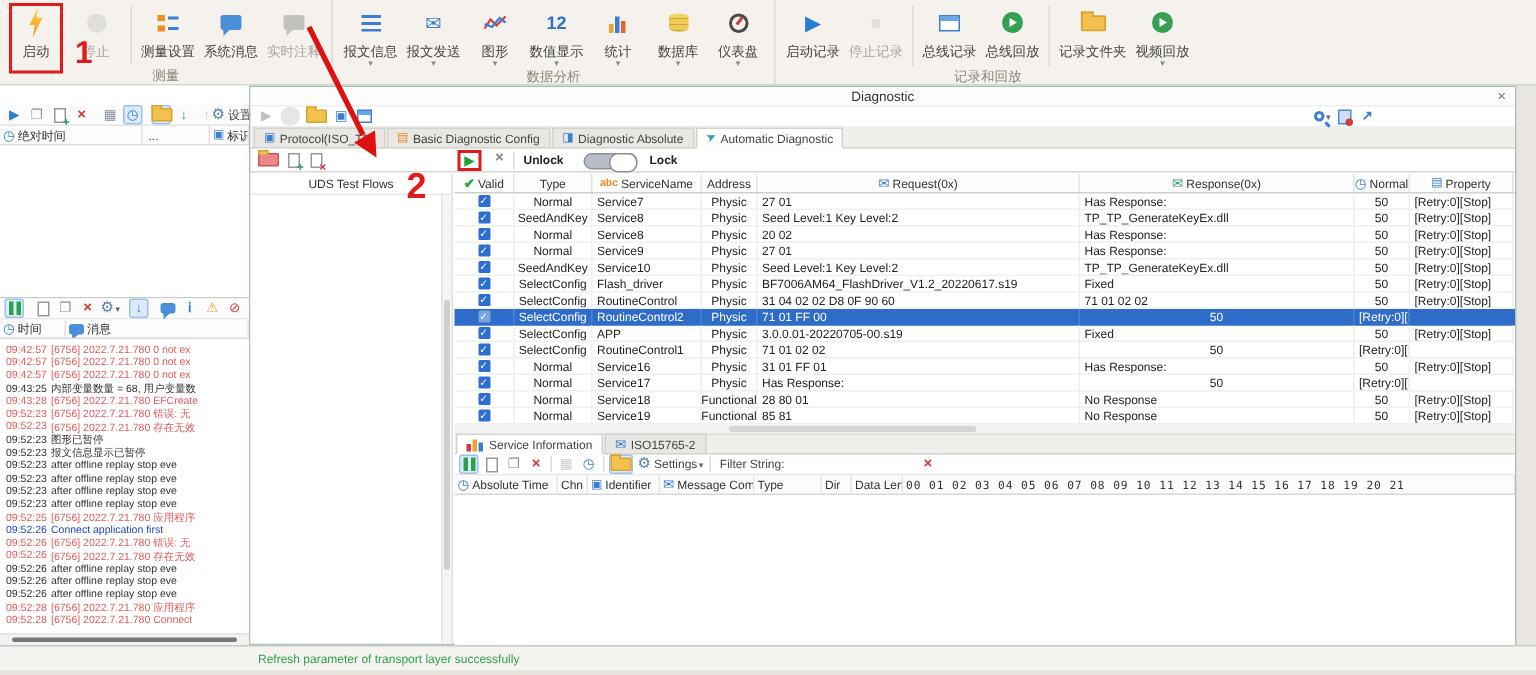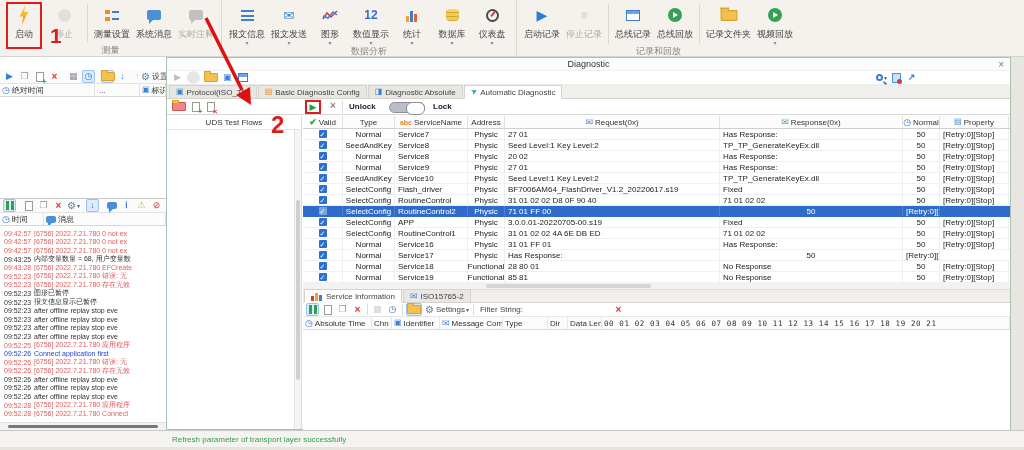--- a/index.html
+++ b/index.html
@@ -804,21 +804,21 @@
               <div class="ctr">50</div>
               <div class="lft">[Retry:0][Stop]</div>
             </div>
             <div class="svcrow">
               <div class="ctr">
                 <span class="cbx">✓</span>
               </div>
               <div class="ctr">SelectConfig</div>
               <div class="lft">RoutineControl</div>
               <div class="ctr">Physic</div>
-              <div class="lft">31 01 02 02 D8 0F 90 40</div>
+              <div class="lft">31 04 02 02 D8 0F 90 60</div>
               <div class="lft">71 01 02 02</div>
               <div class="ctr">50</div>
               <div class="lft">[Retry:0][Stop]</div>
             </div>
             <div class="svcrow selected">
               <div class="ctr">
                 <span class="cbx">✓</span>
               </div>
               <div class="ctr">SelectConfig</div>
               <div class="lft">RoutineControl2</div>
@@ -839,21 +839,20 @@
               <div class="ctr">50</div>
               <div class="lft">[Retry:0][Stop]</div>
             </div>
             <div class="svcrow">
               <div class="ctr">
                 <span class="cbx">✓</span>
               </div>
               <div class="ctr">SelectConfig</div>
               <div class="lft">RoutineControl1</div>
               <div class="ctr">Physic</div>
-              <div class="lft">31 01 02 02 4A 6E DB ED</div>
               <div class="lft">71 01 02 02</div>
               <div class="ctr">50</div>
               <div class="lft">[Retry:0][Stop]</div>
             </div>
             <div class="svcrow">
               <div class="ctr">
                 <span class="cbx">✓</span>
               </div>
               <div class="ctr">Normal</div>
               <div class="lft">Service16</div>

